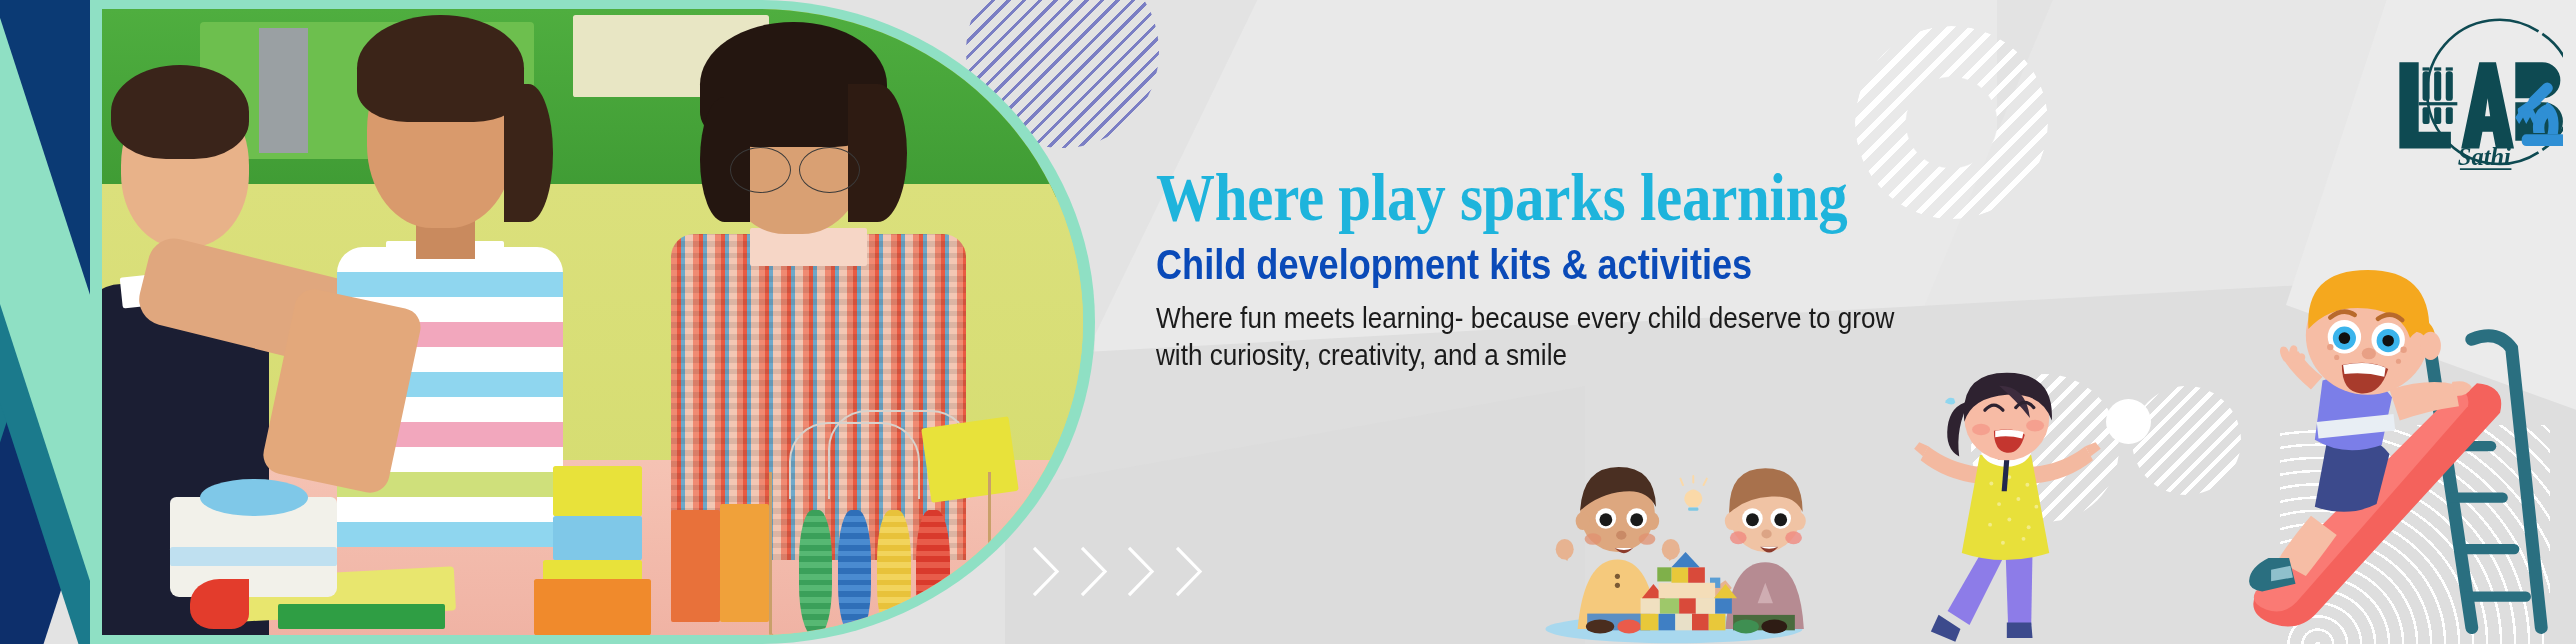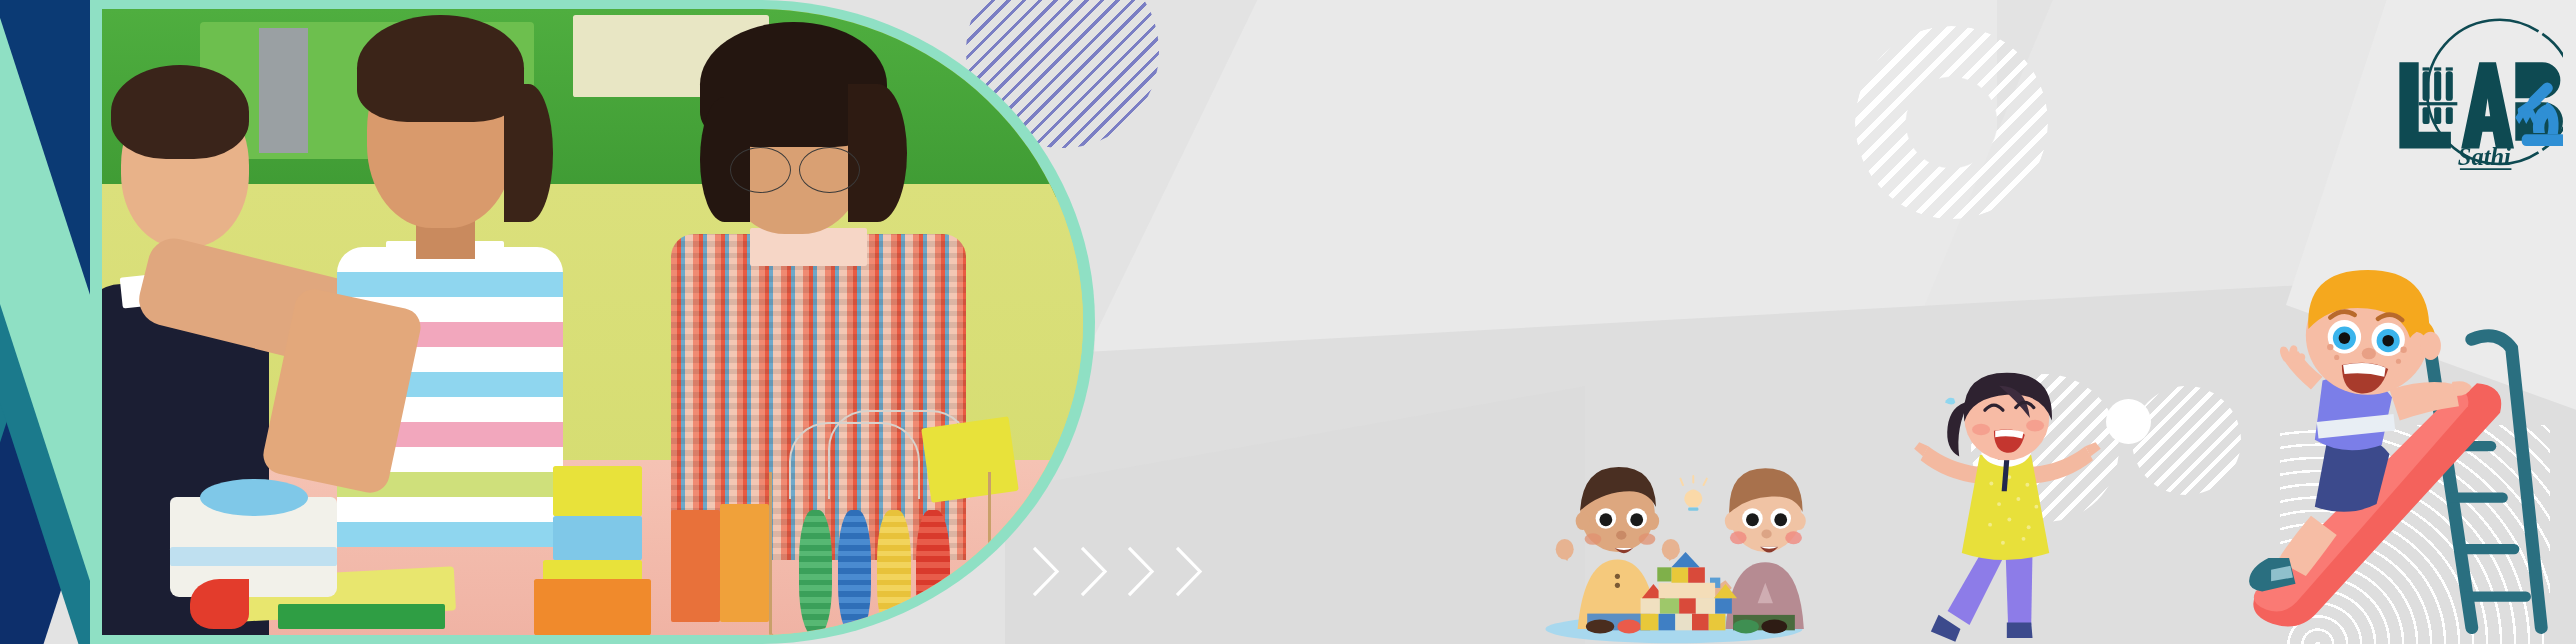--- a/index.html
+++ b/index.html
@@ -267,20 +267,28 @@
       <polyline points="6,6 42,43 6,80" fill="none" stroke="#fff" stroke-width="5"></polyline>
     </svg>
     <svg class="chev" viewBox="0 0 48 86">
       <polyline points="6,6 42,43 6,80" fill="none" stroke="#fff" stroke-width="5"></polyline>
     </svg>
     <svg class="chev" viewBox="0 0 48 86">
       <polyline points="6,6 42,43 6,80" fill="none" stroke="#fff" stroke-width="5"></polyline>
     </svg>
   </div>
 
+  <div id="text-block">
+    <h1 id="headline">Where play sparks learning</h1>
+    <h2 id="subhead">Child development kits &amp; activities</h2>
+    <div id="body-copy">
+      <div>Where fun meets learning- because every child deserve to grow</div>
+      <div>with curiosity, creativity, and a smile</div>
+    </div>
+  </div>
 
   <svg id="logo" viewBox="0 0 270 250">
     <path d="M232 30 A112 112 0 1 0 232 218" fill="none" stroke="#0e4a52" stroke-width="4"></path>
     <path d="M238 34 A108 108 0 0 1 238 214" fill="none" stroke="#0e4a52" stroke-width="4"></path>
 
     <path d="M16 78 L46 78 L46 186 L96 186 L96 212 L16 212 Z" fill="#0e4a52"></path>
 
     <g fill="#0e4a52">
       <rect x="52" y="92" width="11" height="46" rx="5"></rect>
       <rect x="52" y="86" width="11" height="5"></rect>

